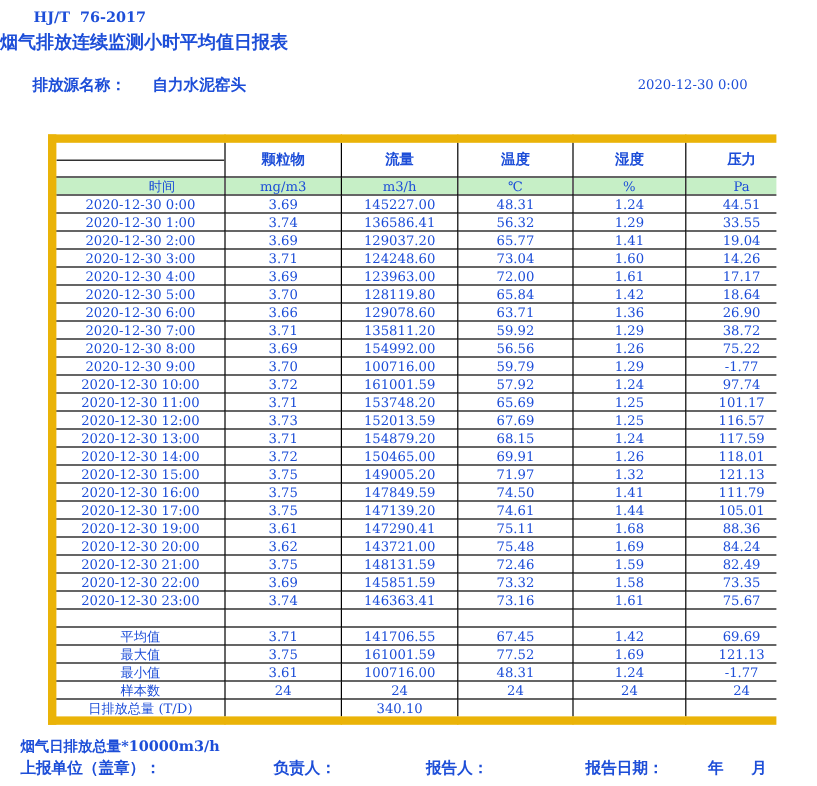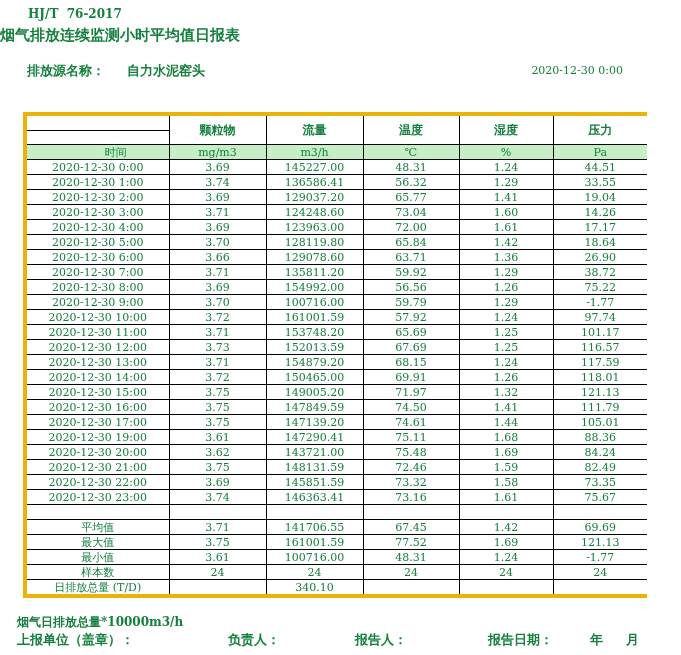--- a/index.html
+++ b/index.html
@@ -1,24 +1,24 @@
 <!DOCTYPE html>
 <html><head>
 <meta charset="utf-8">
 <style>
   html,body{margin:0;padding:0;background:#fff;}
   .page{position:relative;width:647px;height:655px;background:#ffffff;overflow:hidden;
-        font-family:"DejaVu Serif","Liberation Serif",serif;color:#15803d;}
+        font-family:"DejaVu Serif","Liberation Serif",serif;color:#1d4ed8;}
   .standard{position:absolute;left:28px;top:7px;font-weight:bold;font-size:12px;white-space:pre;}
   .title{position:absolute;left:0;top:26px;width:100%;text-align:left;font-weight:bold;font-size:15px;}
   .meta-label{position:absolute;left:27px;top:62px;font-weight:bold;font-size:13px;}
   .source-name{margin-left:22px;}
   .meta-date{position:absolute;right:24px;top:64px;font-size:11px;font-weight:normal;}
-  table.report{position:absolute;left:23px;top:112px;width:624px;border-collapse:collapse;
-        table-layout:fixed;border:4px solid #eab308;}
+  table.report{position:absolute;left:40px;top:112px;width:624px;border-collapse:collapse;
+        table-layout:fixed;border:7px solid #eab308;}
   table.report td{border:1px solid #000;text-align:center;vertical-align:middle;
         font-size:11px;padding:0;height:14px;line-height:13px;overflow:hidden;white-space:nowrap;}
   tr.colhead td{height:28px;font-weight:bold;font-size:12px;}
   td.split-cell{position:relative;}
   td.split-cell .split-line{position:absolute;left:0;right:0;top:50%;border-top:1px solid #000;height:0;}
   tr.green td{background:#c6efc6;}
   td.left-label{text-align:left;padding-left:3px;}
   .note{position:absolute;left:17px;top:614px;font-weight:bold;font-size:12px;}
   .sig{position:absolute;top:631px;font-weight:bold;font-size:13px;white-space:nowrap;}
 </style>

